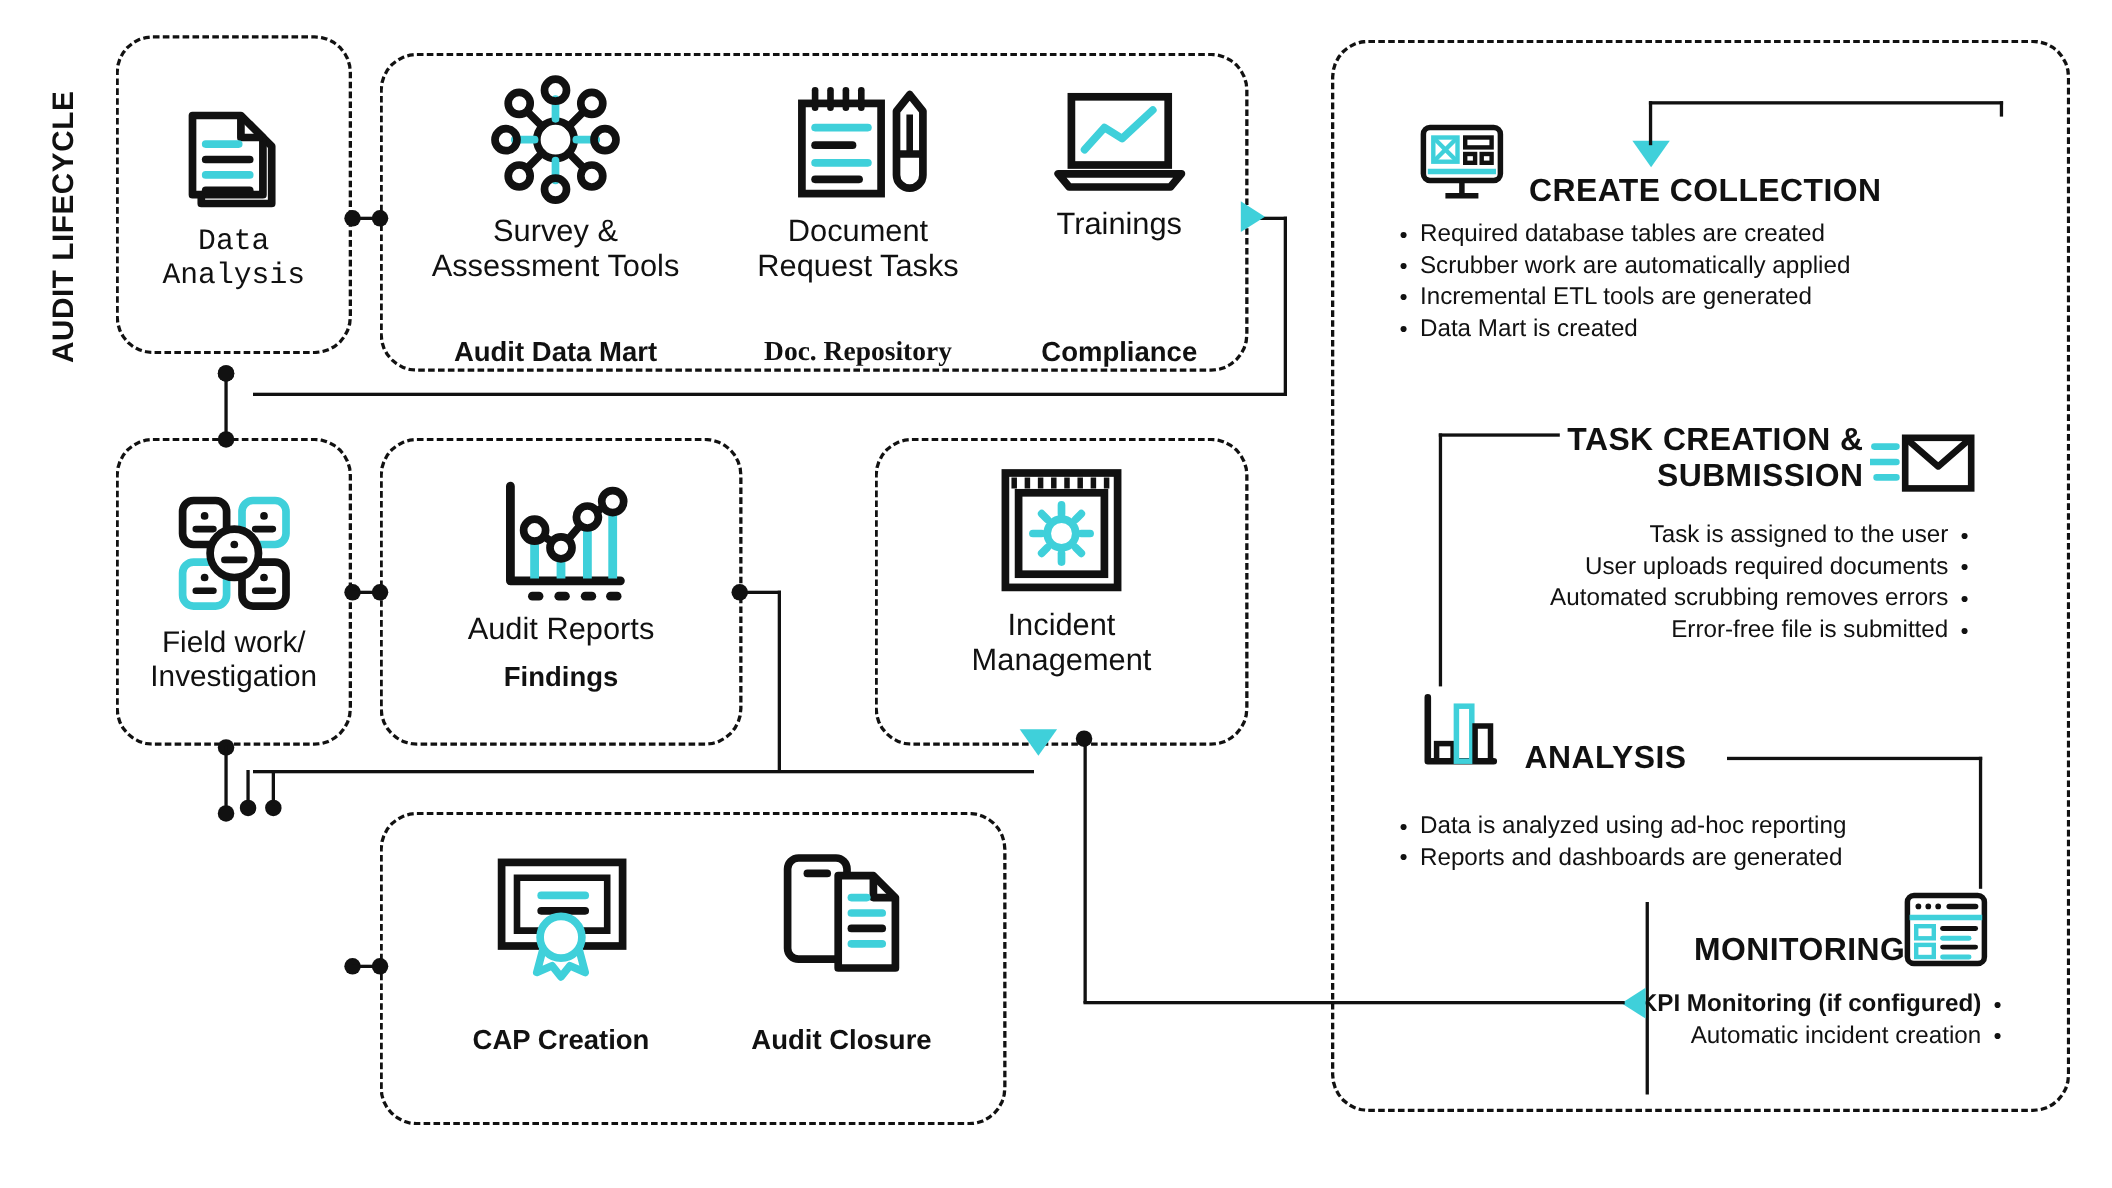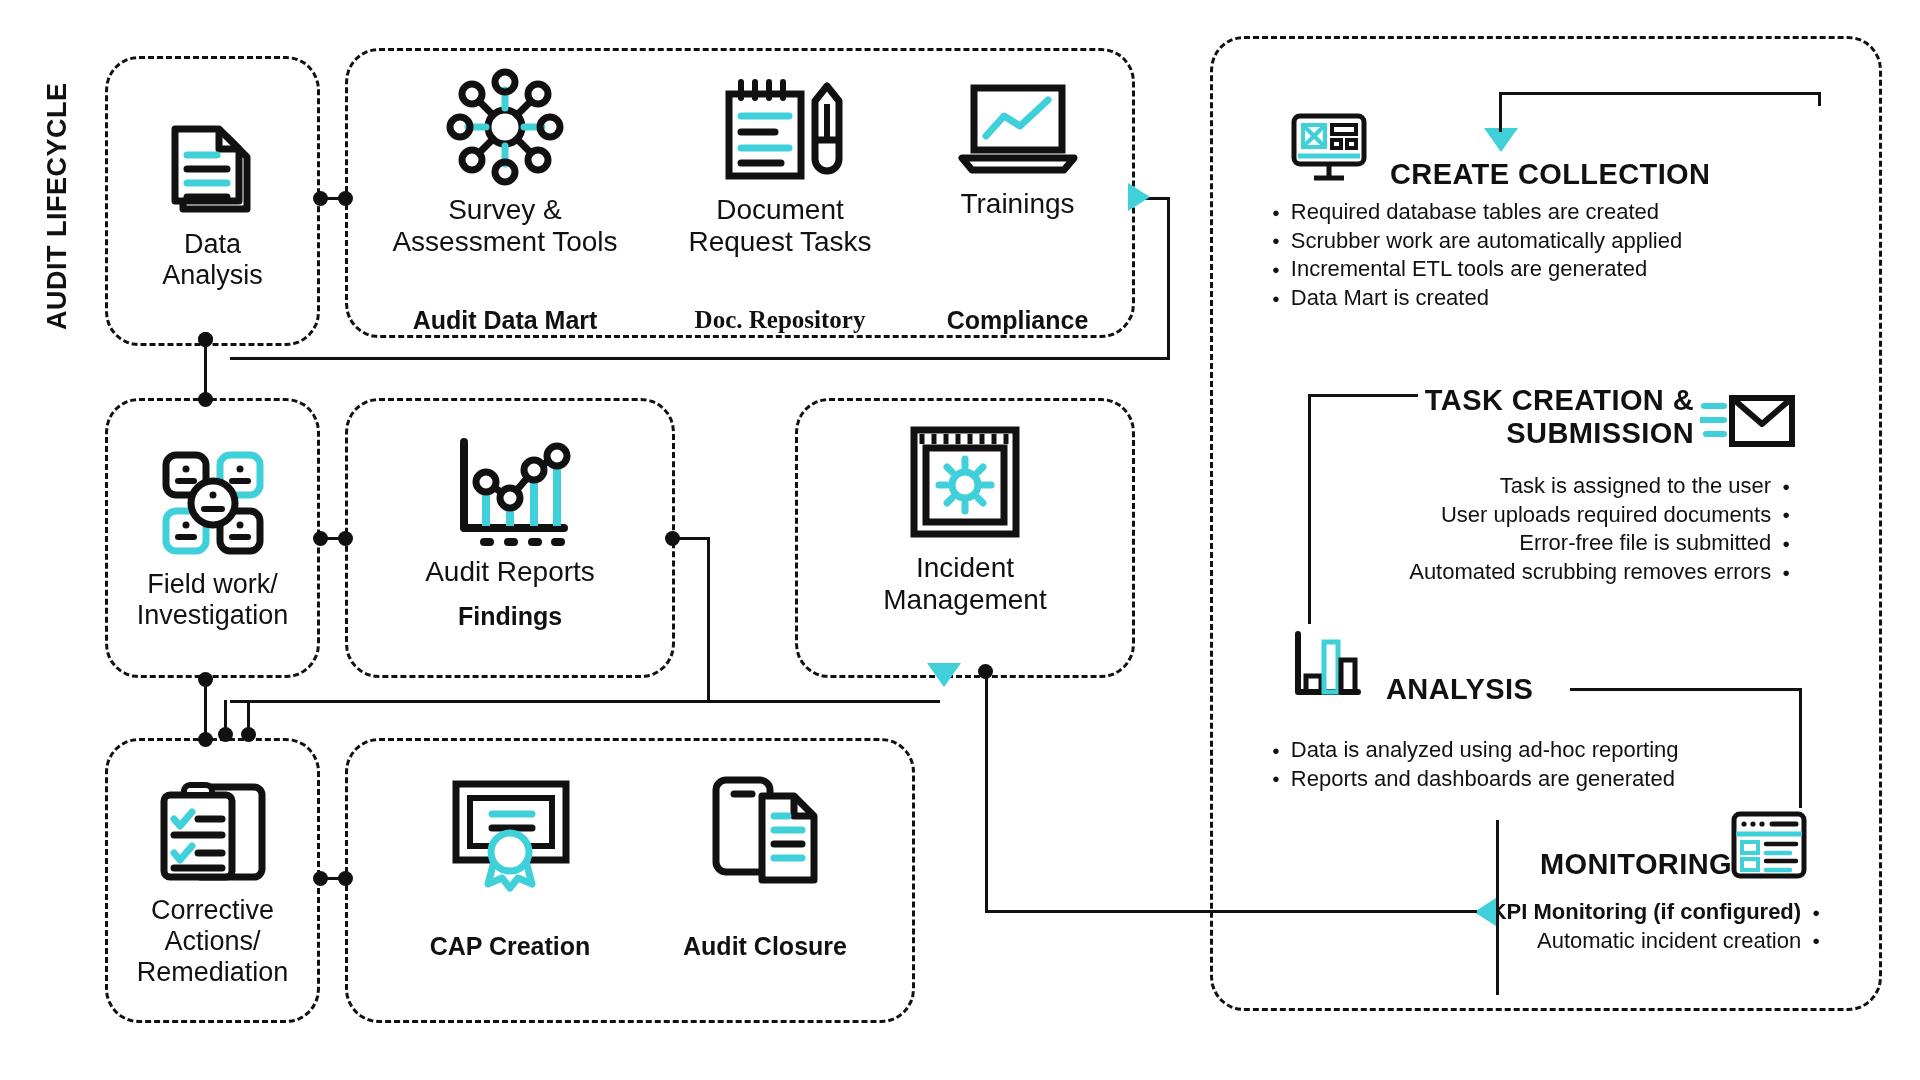--- a/index.html
+++ b/index.html
@@ -54,21 +54,21 @@
 
   svg{display:block;}
 </style>
 </head>
 <body>
 
 <div id="stage">
 
   <div class="vtitle">AUDIT LIFECYCLE</div>
 
-  <div class="dbox stagebox" style="left:105px;top:56px;width:215px;height:290px;">
+  <div class="dbox stagebox" style="left:105px;top:32px;width:215px;height:290px;font-family:Liberation Mono, monospace;">
     <span>
       <svg width="120" height="112" viewBox="0 0 120 112">
         <path d="M30 26h44l20 20v52H30z" fill="#fff" stroke="#111" stroke-width="7" stroke-linejoin="round"></path>
         <path d="M40 34h44l20 20v52H40z" fill="#fff" stroke="#111" stroke-width="7" stroke-linejoin="round" opacity="0"></path>
         <path d="M22 18h44l20 20v52H22z" fill="#fff" stroke="#111" stroke-width="7" stroke-linejoin="round"></path>
         <path d="M66 18v20h20" fill="none" stroke="#111" stroke-width="7" stroke-linejoin="round"></path>
         <line x1="34" y1="44" x2="64" y2="44" stroke="#3FD0DA" stroke-width="7" stroke-linecap="round"></line>
         <line x1="34" y1="58" x2="74" y2="58" stroke="#111" stroke-width="7" stroke-linecap="round"></line>
         <line x1="34" y1="72" x2="74" y2="72" stroke="#3FD0DA" stroke-width="7" stroke-linecap="round"></line>
         <line x1="34" y1="86" x2="74" y2="86" stroke="#111" stroke-width="7" stroke-linecap="round"></line>
@@ -218,38 +218,20 @@
             <line x1="18" y1="-18" x2="13" y2="-13"></line>
               <line x1="-13" y1="13" x2="-18" y2="18"></line>
           </g>
         </g>
       </svg>
     </span>
     <div class="cell-title">Incident
 Management</div>
   </div>
 
-  <div class="dbox stagebox" style="left:105px;top:738px;width:215px;height:285px;">
-    <span>
-      <svg width="126" height="116" viewBox="0 0 126 116">
-        <rect x="44" y="14" width="68" height="90" rx="8" fill="#fff" stroke="#111" stroke-width="7"></rect>
-        <rect x="14" y="22" width="68" height="82" rx="6" fill="#fff" stroke="#111" stroke-width="7"></rect>
-        <path d="M34 22v-4a6 6 0 0 1 6-6h16a6 6 0 0 1 6 6v4z" fill="#fff" stroke="#111" stroke-width="6" stroke-linejoin="round"></path>
-        <polyline points="24,46 30,53 42,39" fill="none" stroke="#3FD0DA" stroke-width="7" stroke-linecap="round" stroke-linejoin="round"></polyline>
-        <line x1="48" y1="46" x2="72" y2="46" stroke="#111" stroke-width="7" stroke-linecap="round"></line>
-        <line x1="24" y1="62" x2="72" y2="62" stroke="#111" stroke-width="7" stroke-linecap="round"></line>
-        <polyline points="24,80 30,87 42,73" fill="none" stroke="#3FD0DA" stroke-width="7" stroke-linecap="round" stroke-linejoin="round"></polyline>
-        <line x1="48" y1="80" x2="72" y2="80" stroke="#111" stroke-width="7" stroke-linecap="round"></line>
-        <line x1="24" y1="95" x2="72" y2="95" stroke="#111" stroke-width="7" stroke-linecap="round"></line>
-      </svg>
-    </span>
-    <div class="stage-label">Corrective
-Actions/
-Remediation</div>
-  </div>
 
   <div class="dbox" style="left:345px;top:738px;width:570px;height:285px;"></div>
 
   <div class="cell" style="left:390px;top:770px;width:240px;">
     <span>
       <svg width="132" height="122" viewBox="0 0 132 122">
         <rect x="12" y="14" width="110" height="76" fill="#fff" stroke="#111" stroke-width="7"></rect>
         <path d="M26 28h82v48H26z" fill="none" stroke="#111" stroke-width="6"></path>
         <line x1="48" y1="44" x2="88" y2="44" stroke="#3FD0DA" stroke-width="7" stroke-linecap="round"></line>
         <line x1="48" y1="58" x2="88" y2="58" stroke="#111" stroke-width="7" stroke-linecap="round"></line>
@@ -349,22 +331,22 @@
       <line x1="4" y1="18" x2="24" y2="18" stroke="#3FD0DA" stroke-width="6" stroke-linecap="round"></line>
       <line x1="0" y1="32" x2="24" y2="32" stroke="#3FD0DA" stroke-width="6" stroke-linecap="round"></line>
       <line x1="6" y1="46" x2="24" y2="46" stroke="#3FD0DA" stroke-width="6" stroke-linecap="round"></line>
       <rect x="32" y="10" width="60" height="46" fill="#fff" stroke="#111" stroke-width="6"></rect>
       <polyline points="32,10 62,36 92,10" fill="none" stroke="#111" stroke-width="6" stroke-linejoin="round"></polyline>
     </svg>
   </span>
   <div class="rlist right" style="left:1300px;top:472px;width:490px;">
     <div>Task is assigned to the user</div>
     <div>User uploads required documents</div>
+    <div>Automated scrubbing removes errors</div>
     <div>Error-free file is submitted</div>
-    <div>Automated scrubbing removes errors</div>
   </div>
   <div class="ln hln" style="left:1308px;top:394px;width:110px;"></div>
   <div class="ln vln" style="left:1308px;top:394px;height:230px;"></div>
 
   <span style="position:absolute;left:1290px;top:630px;">
     <svg width="72" height="72" viewBox="0 0 72 72">
       <polyline points="8,4 8,62 68,62" fill="none" stroke="#111" stroke-width="6" stroke-linecap="round" stroke-linejoin="round"></polyline>
       <rect x="16" y="46" width="15" height="16" fill="none" stroke="#111" stroke-width="5"></rect>
       <rect x="34" y="12" width="14" height="50" fill="none" stroke="#3FD0DA" stroke-width="5"></rect>
       <rect x="51" y="30" width="14" height="32" fill="none" stroke="#111" stroke-width="5"></rect>

